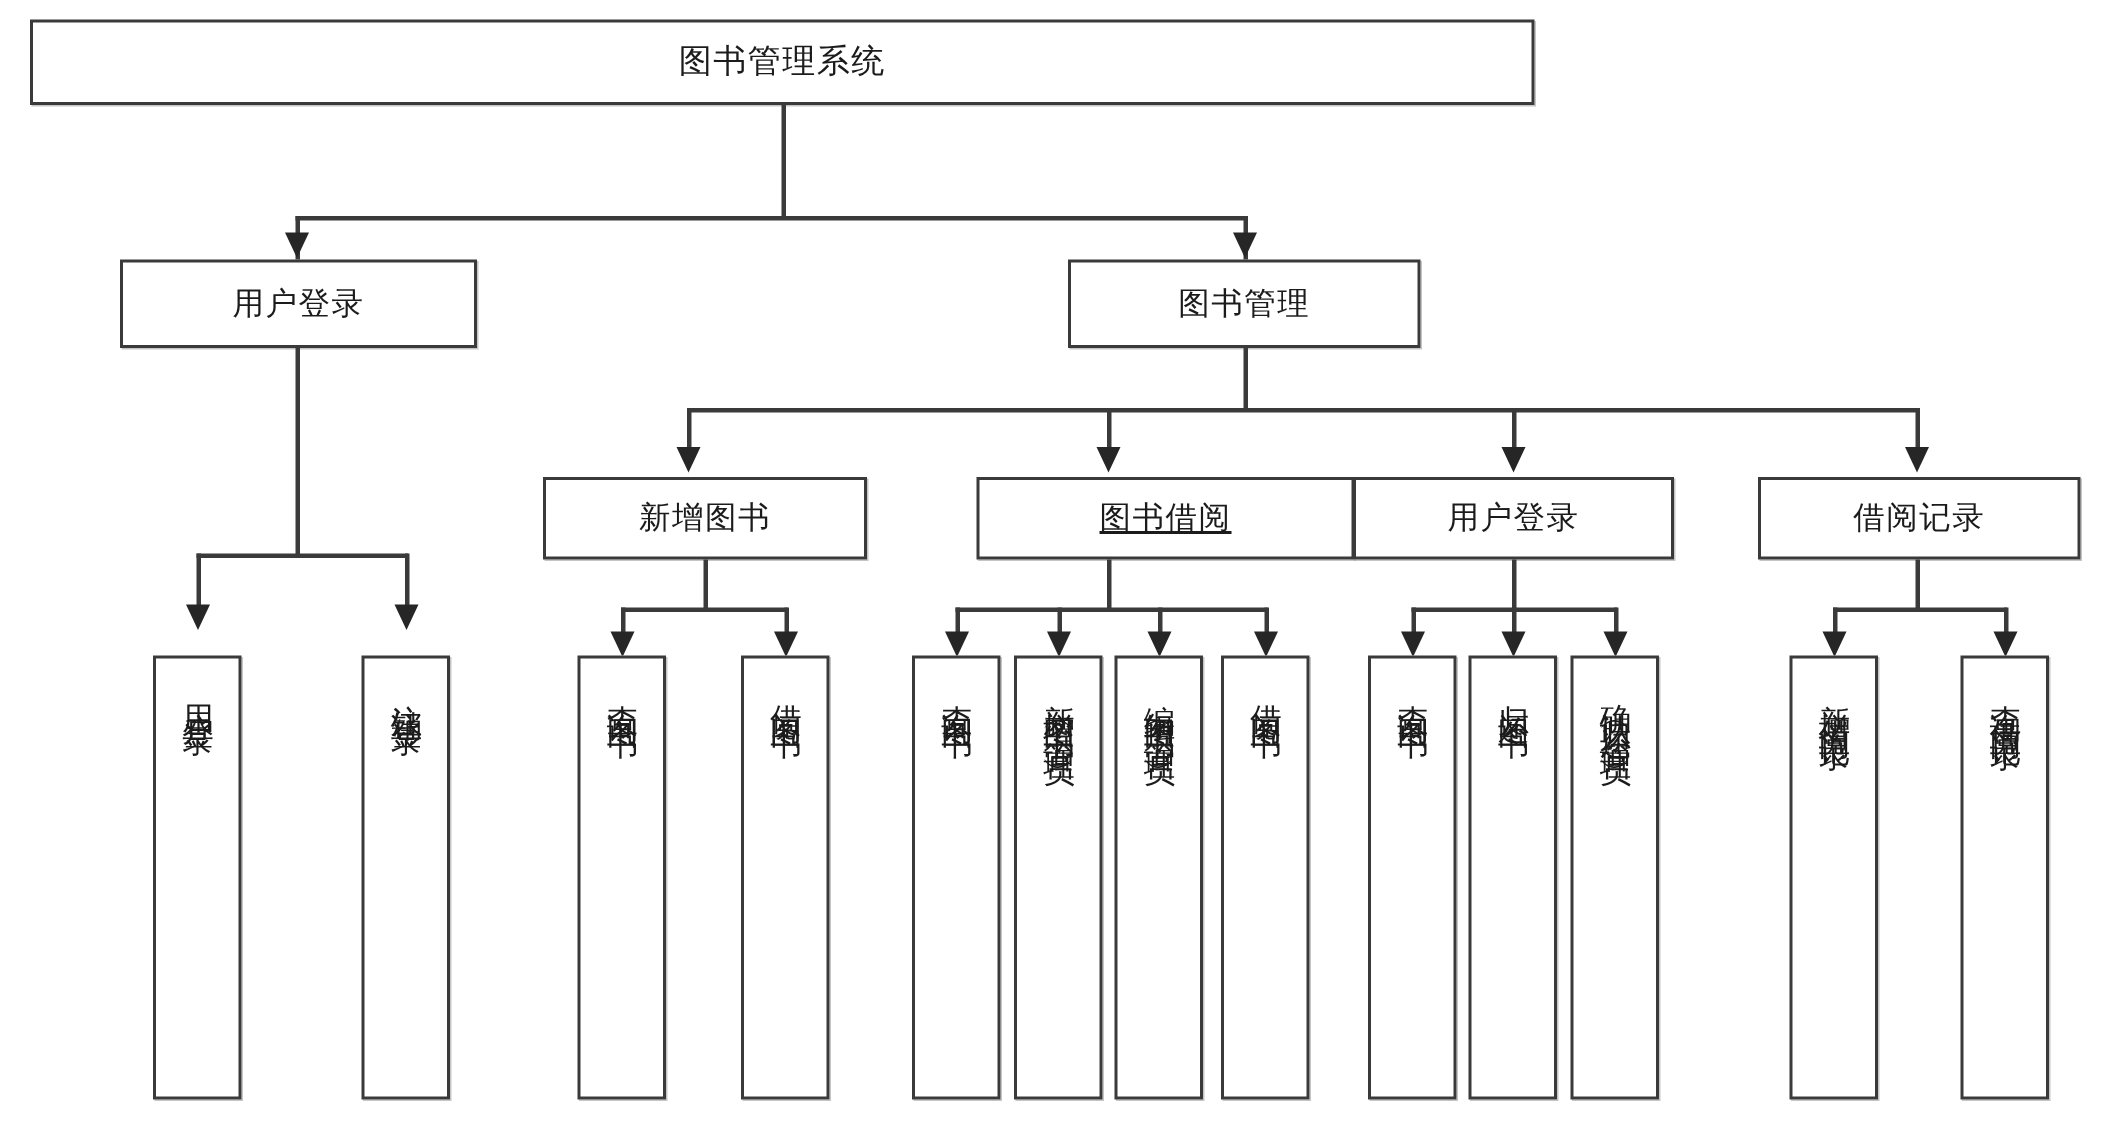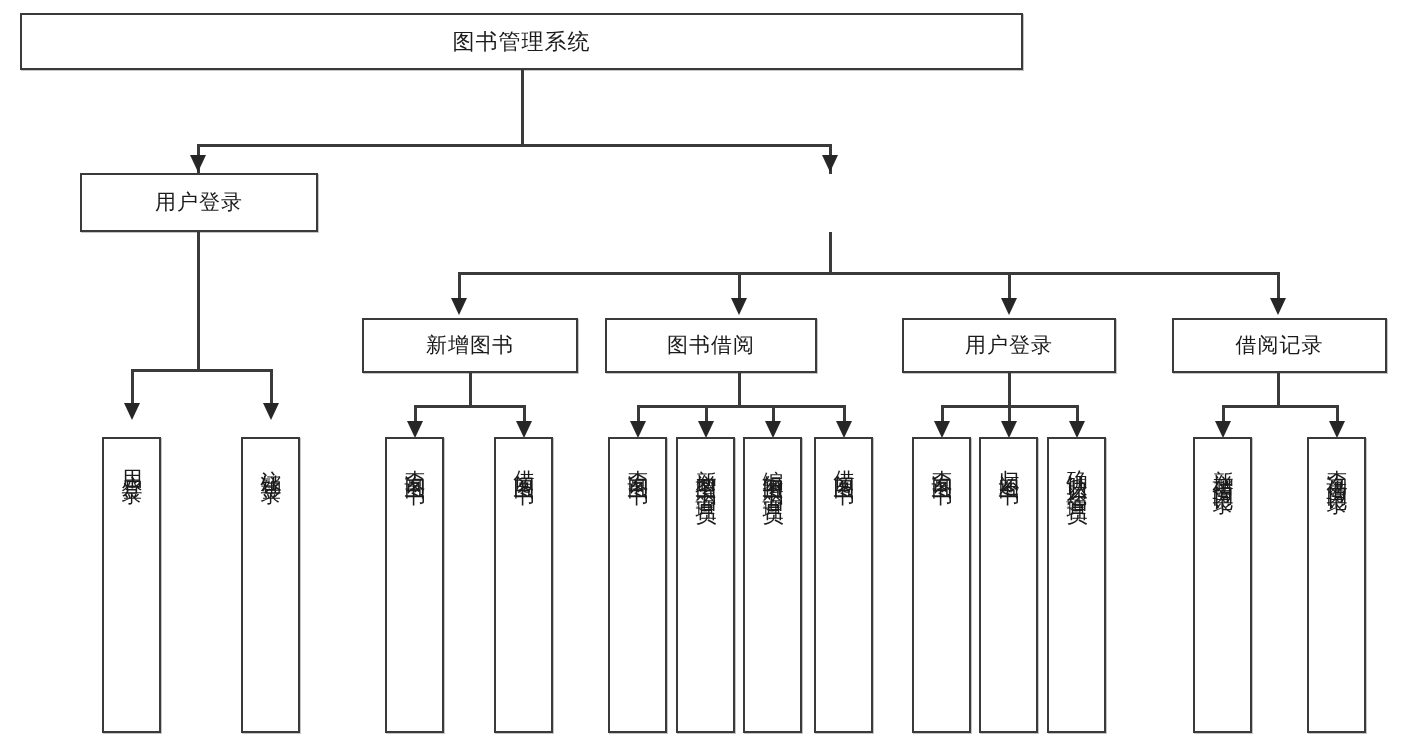--- a/index.html
+++ b/index.html
@@ -84,20 +84,23 @@
   <div class="ln h" style="left:197px;top:144px;width:634px;height:2.5px;"></div>
   <div class="ln v" style="left:197px;top:144px;width:2.5px;height:30px;"></div>
   <div class="ln v" style="left:829px;top:144px;width:2.5px;height:30px;"></div>
   <div class="arrow" style="left:190px;top:155px;"></div>
   <div class="arrow" style="left:822px;top:155px;"></div>
 
   <div class="node h" style="left:80px;top:173px;width:238px;height:59px;">
     <span class="lbl">用户登录</span>
   </div>
 
+  <div class="node h" style="left:712px;top:173px;width:235px;height:59px;">
+    <span class="lbl">图书管理</span>
+  </div>
 
   <div class="ln v" style="left:197px;top:232px;width:2.5px;height:139px;"></div>
   <div class="ln h" style="left:131px;top:369px;width:141px;height:2.5px;"></div>
   <div class="ln v" style="left:131px;top:369px;width:2.5px;height:40px;"></div>
   <div class="ln v" style="left:270px;top:369px;width:2.5px;height:40px;"></div>
   <div class="arrow" style="left:124px;top:403px;"></div>
   <div class="arrow" style="left:263px;top:403px;"></div>
 
   <div class="ln v" style="left:829px;top:232px;width:2.5px;height:42px;"></div>
   <div class="ln h" style="left:458px;top:272px;width:821px;height:2.5px;"></div>
@@ -106,21 +109,21 @@
   <div class="ln v" style="left:1008px;top:272px;width:2.5px;height:32px;"></div>
   <div class="ln v" style="left:1277px;top:272px;width:2.5px;height:32px;"></div>
   <div class="arrow" style="left:451px;top:298px;"></div>
   <div class="arrow" style="left:731px;top:298px;"></div>
   <div class="arrow" style="left:1001px;top:298px;"></div>
   <div class="arrow" style="left:1270px;top:298px;"></div>
 
   <div class="node h" style="left:362px;top:318px;width:216px;height:55px;">
     <span class="lbl">新增图书</span>
   </div>
-  <div class="node h" style="left:605px;top:318px;width:212px;height:55px;">
+  <div class="node h" style="left:651px;top:318px;width:252px;height:55px;text-decoration:underline;">
     <span class="lbl">图书借阅</span>
   </div>
   <div class="node h" style="left:902px;top:318px;width:214px;height:55px;">
     <span class="lbl">用户登录</span>
   </div>
   <div class="node h" style="left:1172px;top:318px;width:215px;height:55px;">
     <span class="lbl">借阅记录</span>
   </div>
 
   <div class="ln v" style="left:469px;top:373px;width:2.5px;height:34px;"></div>

